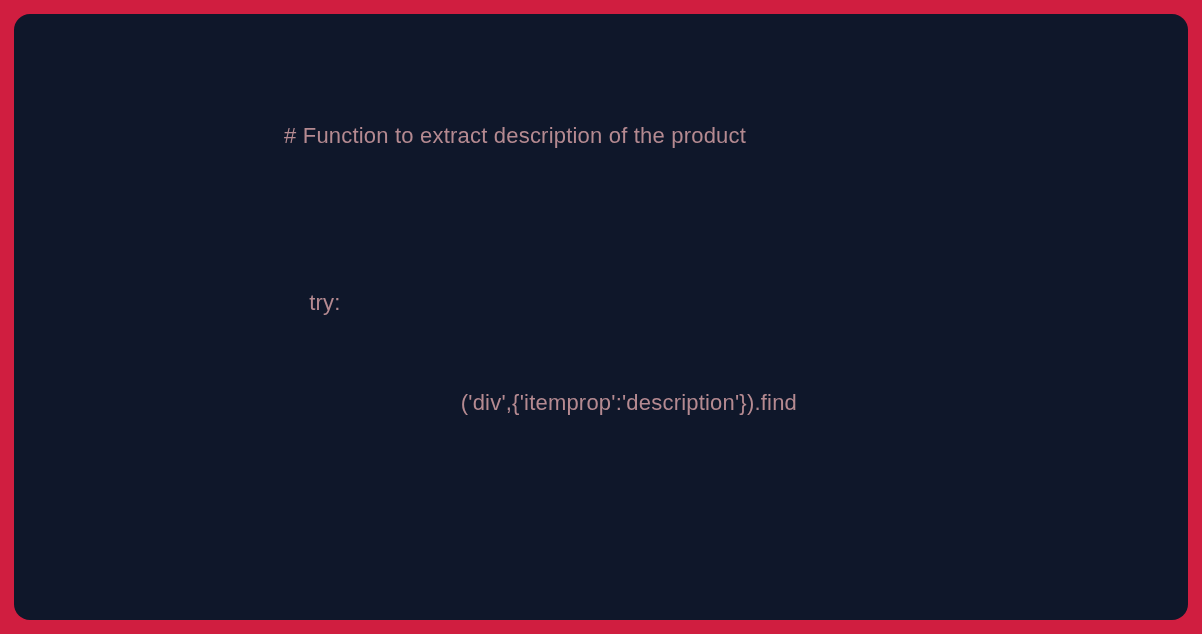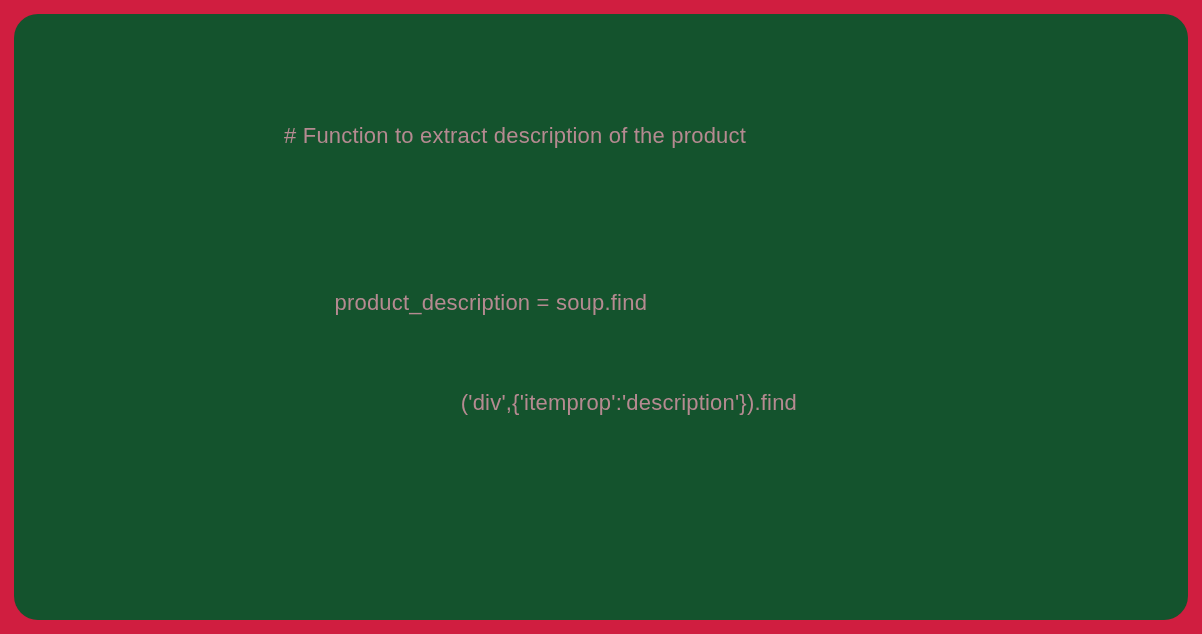--- a/index.html
+++ b/index.html
@@ -10,42 +10,42 @@
   body {
     width: 1202px;
     height: 634px;
     background: #d01e40;
     padding: 14px;
     font-family: 'Segoe UI', 'Helvetica Neue', Arial, sans-serif;
   }
   .card {
     width: 100%;
     height: 100%;
-    background: #14532d;
-    border-radius: 24px;
+    background: #0f172a;
+    border-radius: 16px;
     padding: 38px 50px 38px 270px;
     overflow: hidden;
   }
   .code-block {
     font-family: 'Segoe UI', 'Helvetica Neue', Arial, sans-serif;
     font-size: 22px;
     line-height: 1.52;
     color: #b58a91;
     white-space: pre;
     letter-spacing: 0.2px;
   }
 </style>
 </head>
 <body>
 
 <div class="card">
   <div class="code-block">
     <div># Function to extract description of the product</div>
     <div></div>
-    <div>        product_description = soup.find</div>
+    <div>    try:</div>
     <div>                            ('div',{'itemprop':'description'}).find</div>
     
     
     
     
     
     
     
     
     

